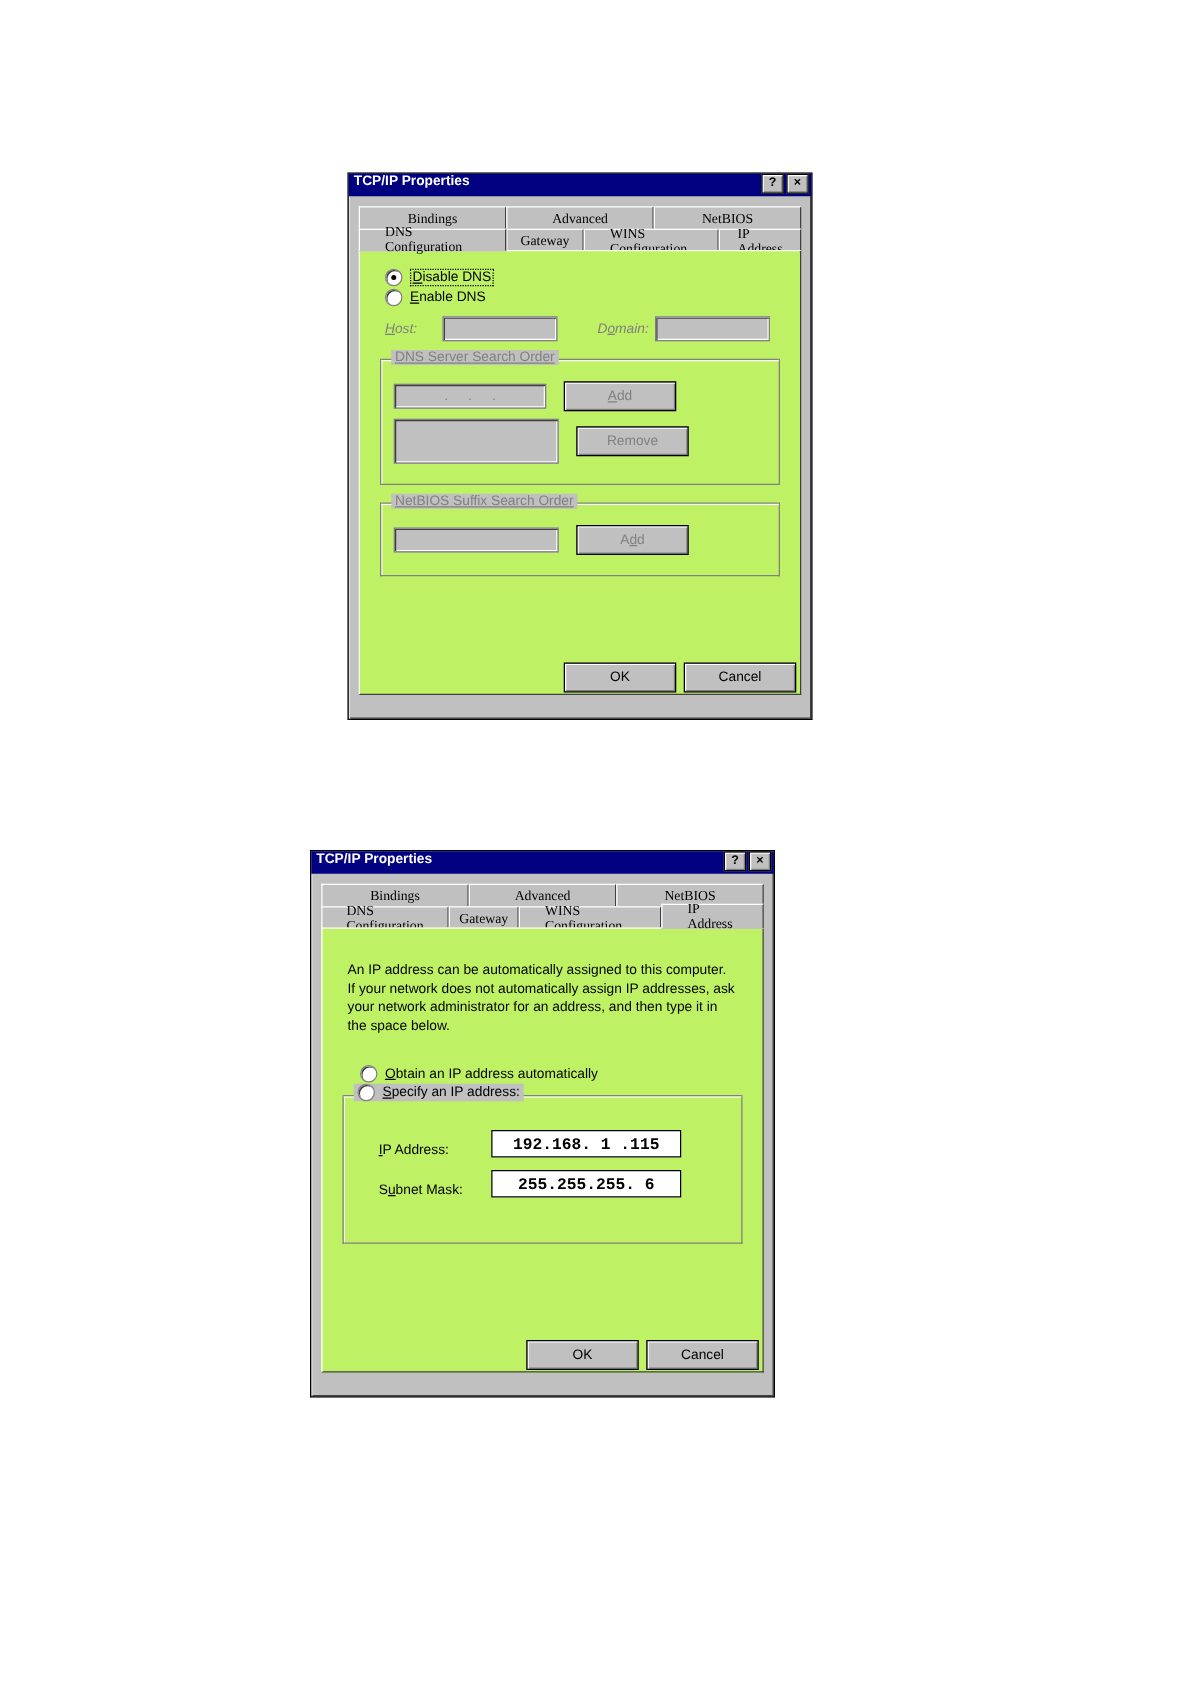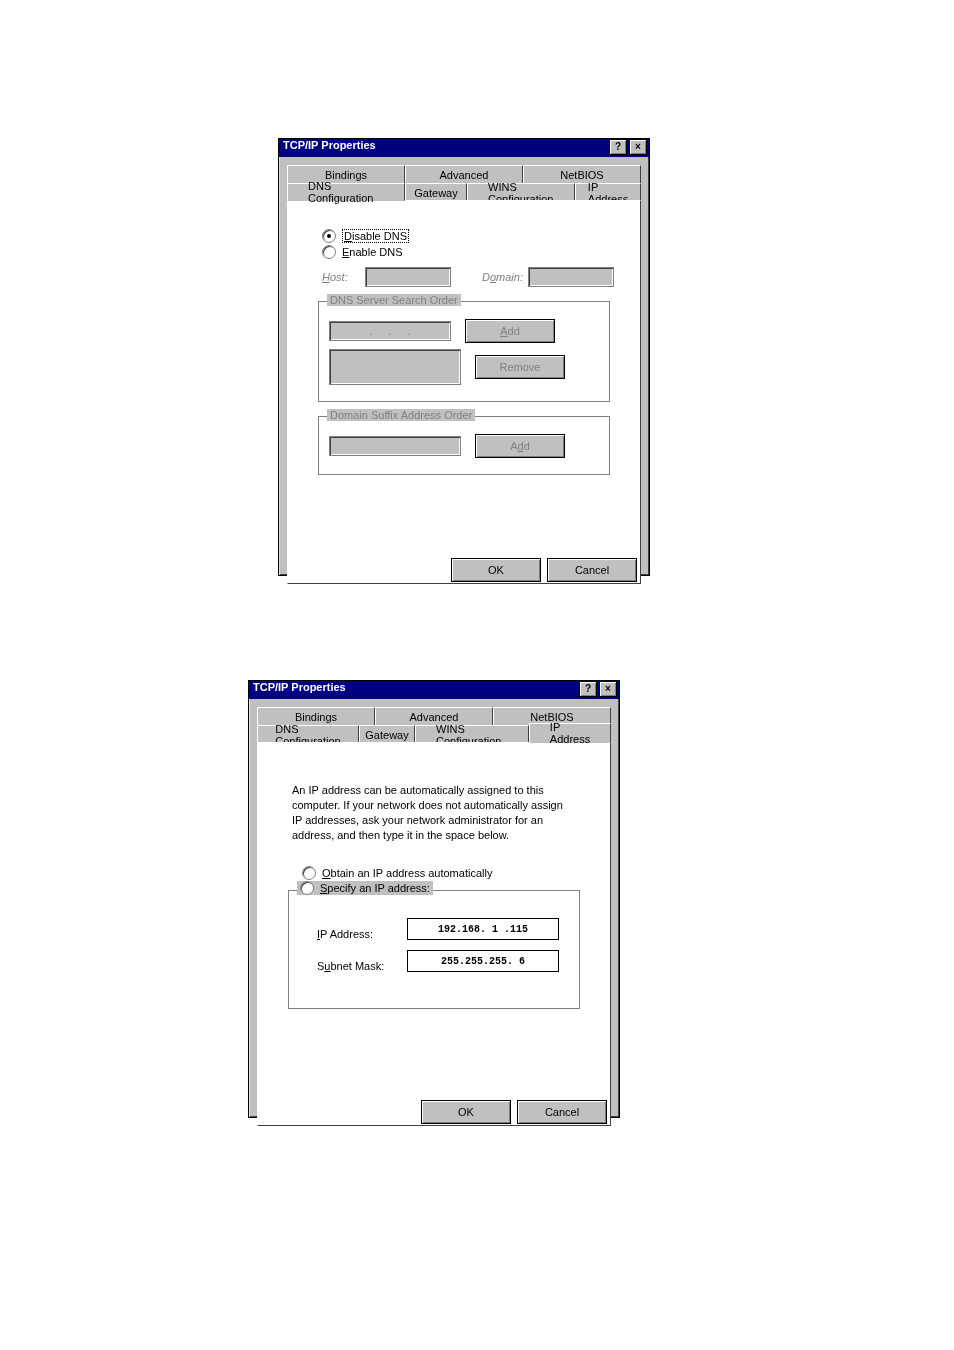--- a/index.html
+++ b/index.html
@@ -61,33 +61,34 @@
   .tab {
     height: 18px;
     background: #c0c0c0;
     border-top: 1px solid #fff;
     border-left: 1px solid #fff;
     border-right: 1px solid #404040;
     display: flex; align-items: center; justify-content: center;
     font-size: 11px;
     padding: 0 20px;
     box-sizing: border-box;
+    font-family: Liberation Serif, serif;
   }
   .tab.active {
     border-bottom: 1px solid #c0c0c0;
     position: relative;
     z-index: 2;
     background: #c0c0c0;
   }
   .tabpane {
     border: 1px solid #fff;
     border-right-color: #404040;
     border-bottom-color: #404040;
-    background: #ffffff;
-    padding: 26px;
+    background: #bef264;
+    padding: 12px;
     min-height: 330px;
     position: relative;
     margin-top: -1px;
   }
   
   .d1 .tab.t1 { width: 118px; }
   .d1 .tab.t2 { width: 118px; }
   .d1 .tab.t3 { width: 118px; }
   .d1 .tab.t4 { width: 118px; }
   .d1 .tab.t5 { width: 62px; }
@@ -145,21 +146,21 @@
     position: absolute;
     top: -7px; left: 8px;
     background: #c0c0c0;
     padding: 0 3px;
     font-size: 11px;
   }
   .group-row {
     display: flex; gap: 14px; align-items: center;
     margin-bottom: 6px;
   }
-  .group .legend.disabled { color: #808080; }
+  .group .legend.disabled { color: #808080; text-decoration: underline; }
 
   .ipbox {
     background: #fff;
     border: 1px solid #808080;
     box-shadow: inset 1px 1px 0 #404040, inset -1px -1px 0 #fff;
     height: 18px;
     width: 120px;
     display: flex; align-items: center; justify-content: center;
     font-size: 11px;
   }
@@ -212,21 +213,21 @@
     margin: 10px 0 10px 18px;
   }
   .field-row .flab { width: 90px; }
   .ipaddr-box {
     background: #fff;
     border: 1px solid #000;
     width: 150px; height: 20px;
     display: flex; align-items: center; justify-content: center;
     font-family: "Courier New", monospace;
     font-weight: bold;
-    font-size: 10px;
+    font-size: 13px;
   }
   .under { text-decoration: underline; }
 </style>
 </head>
 <body>
 
 <div class="dialog first d1">
   <div class="titlebar">
     <span class="title">TCP/IP Properties</span>
     <span class="tbtn">?</span>
@@ -276,21 +277,21 @@
         </div>
         <div class="group-row">
           <div class="listbox disabled"></div>
           <div class="btn disabled">
               <span>Remove</span>
             </div>
         </div>
       </div>
 
       <div class="group">
-        <span class="legend disabled">Domain Suffix Address Order</span>
+        <span class="legend disabled">NetBIOS Suffix Search Order</span>
         <div class="group-row">
           <div class="ipbox disabled" style="width:130px"></div>
           <div class="btn disabled">A<span class="under">d</span>d</div>
         </div>
       </div>
     </div>
     <div class="btn-row">
       <div class="btn">OK</div>
       <div class="btn">Cancel</div>
     </div>

